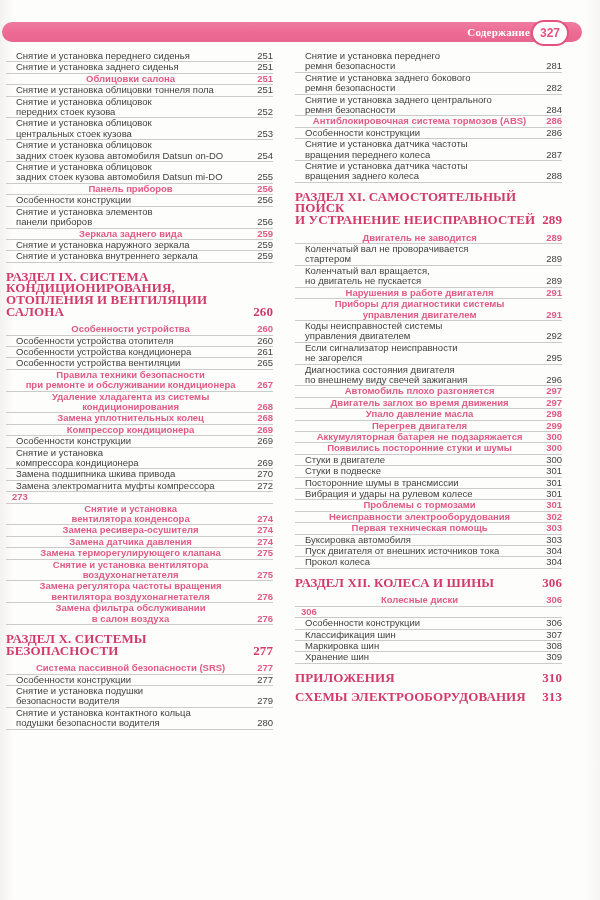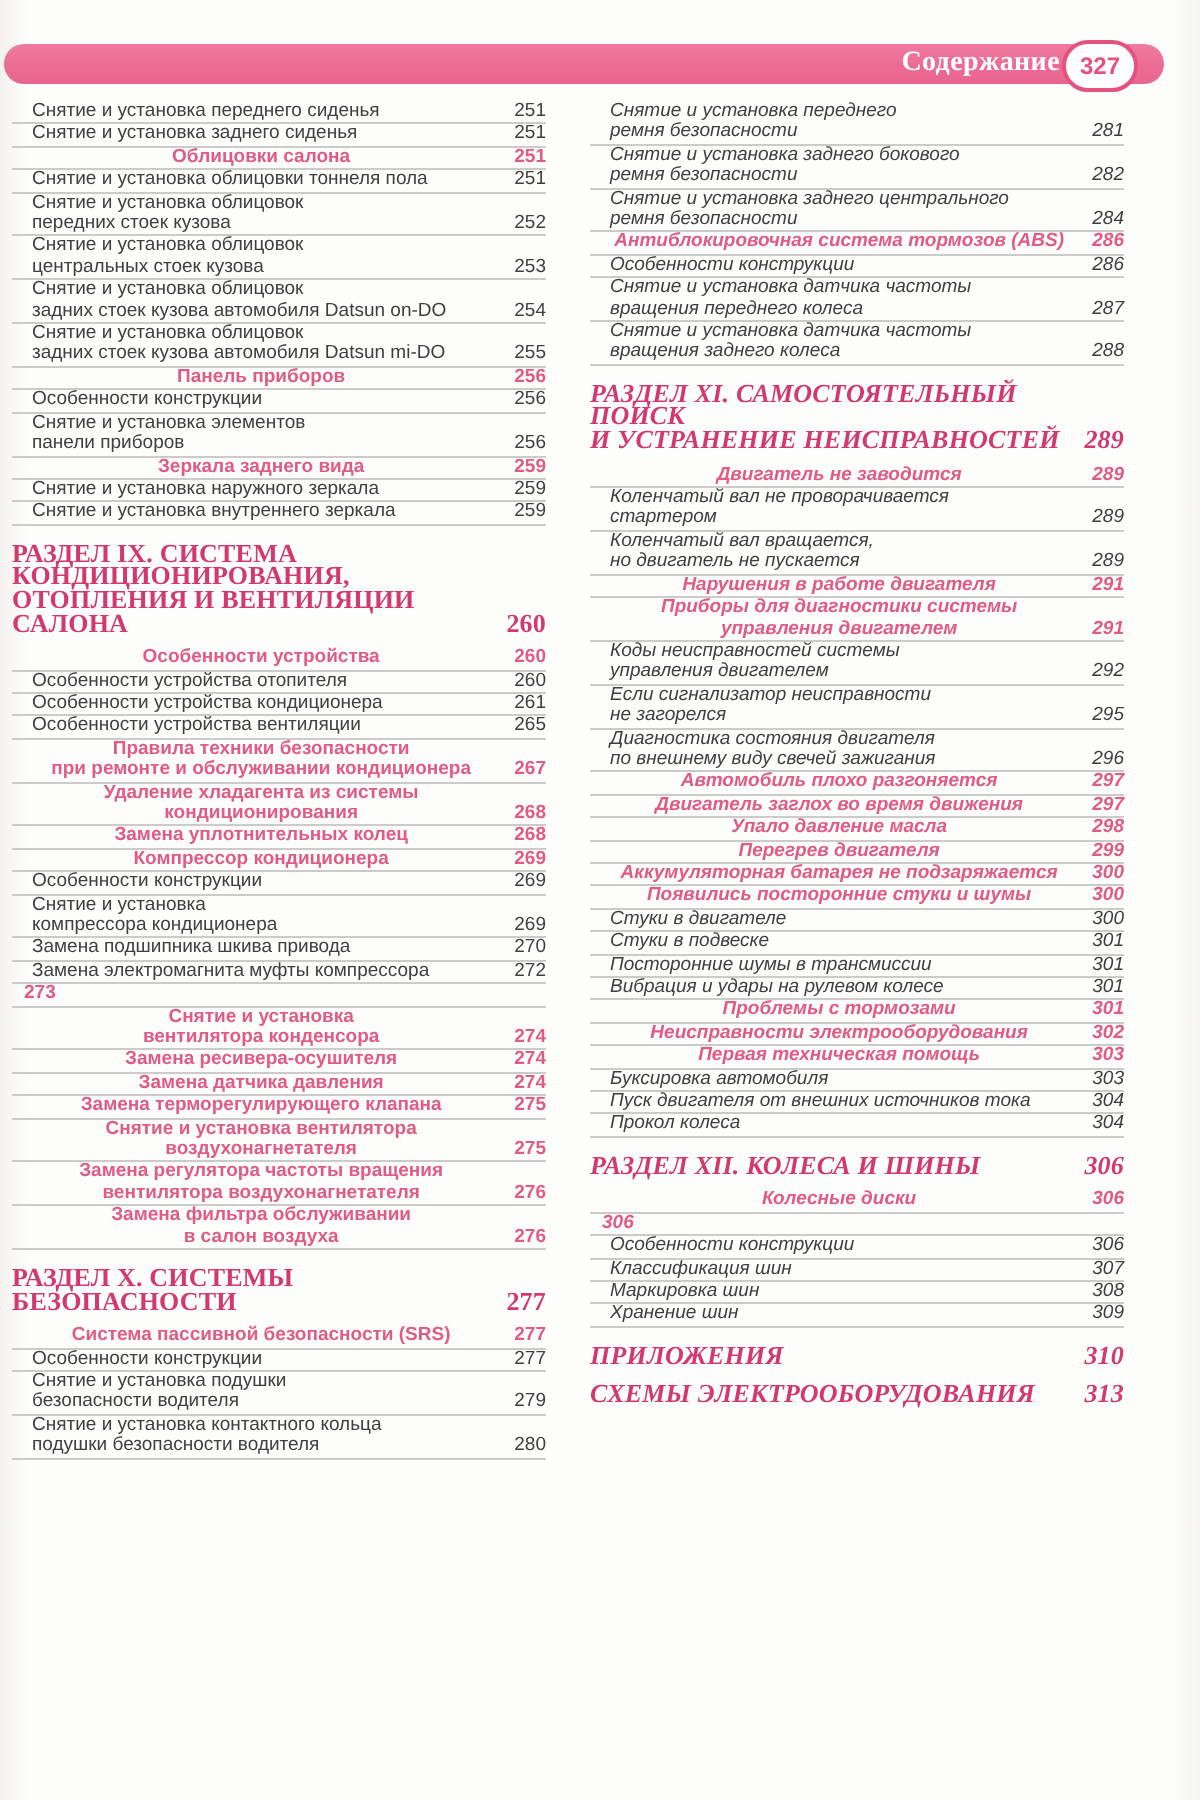--- a/index.html
+++ b/index.html
@@ -25,21 +25,21 @@
     background:linear-gradient(180deg,#f07ba0 0%, #ec6b94 55%, #e86590 100%);
     border-radius:10px;
     display:flex;
     align-items:center;
     justify-content:flex-end;
   }
   .header-title{
     color:#ffffff;
     font-family:"Liberation Serif", serif;
     font-weight:bold;
-    font-size:14px;
+    font-size:11px;
     letter-spacing:0.2px;
     margin-right:52px;
     line-height:20px;
   }
   .page-badge{
     position:absolute;
     right:13px; top:-2px;
     width:34px; height:22px;
     background:#ffffff;
     border:2px solid #e4537f;
@@ -50,21 +50,21 @@
     font-size:12px;
   }
   
   .columns{
     position:absolute;
     left:6px; top:51px;
     width:556px;
     display:flex;
   }
   .col{width:267px;}
-  .col + .col{margin-left:22px;font-style:italic;}
+  .col + .col{margin-left:22px;}
   
   .row{
     display:flex;
     align-items:flex-end;
     font-size:9.5px;
     line-height:10.4px;
     border-bottom:1px solid #cccbca;
     color:#3f3f3f;
   }
   .row .t{

